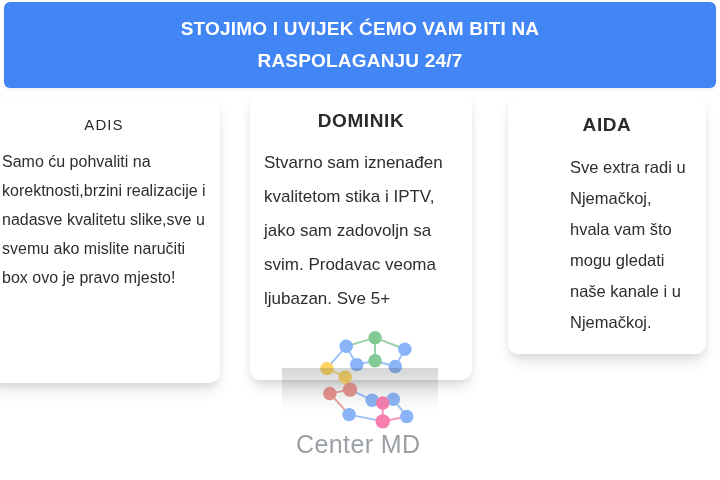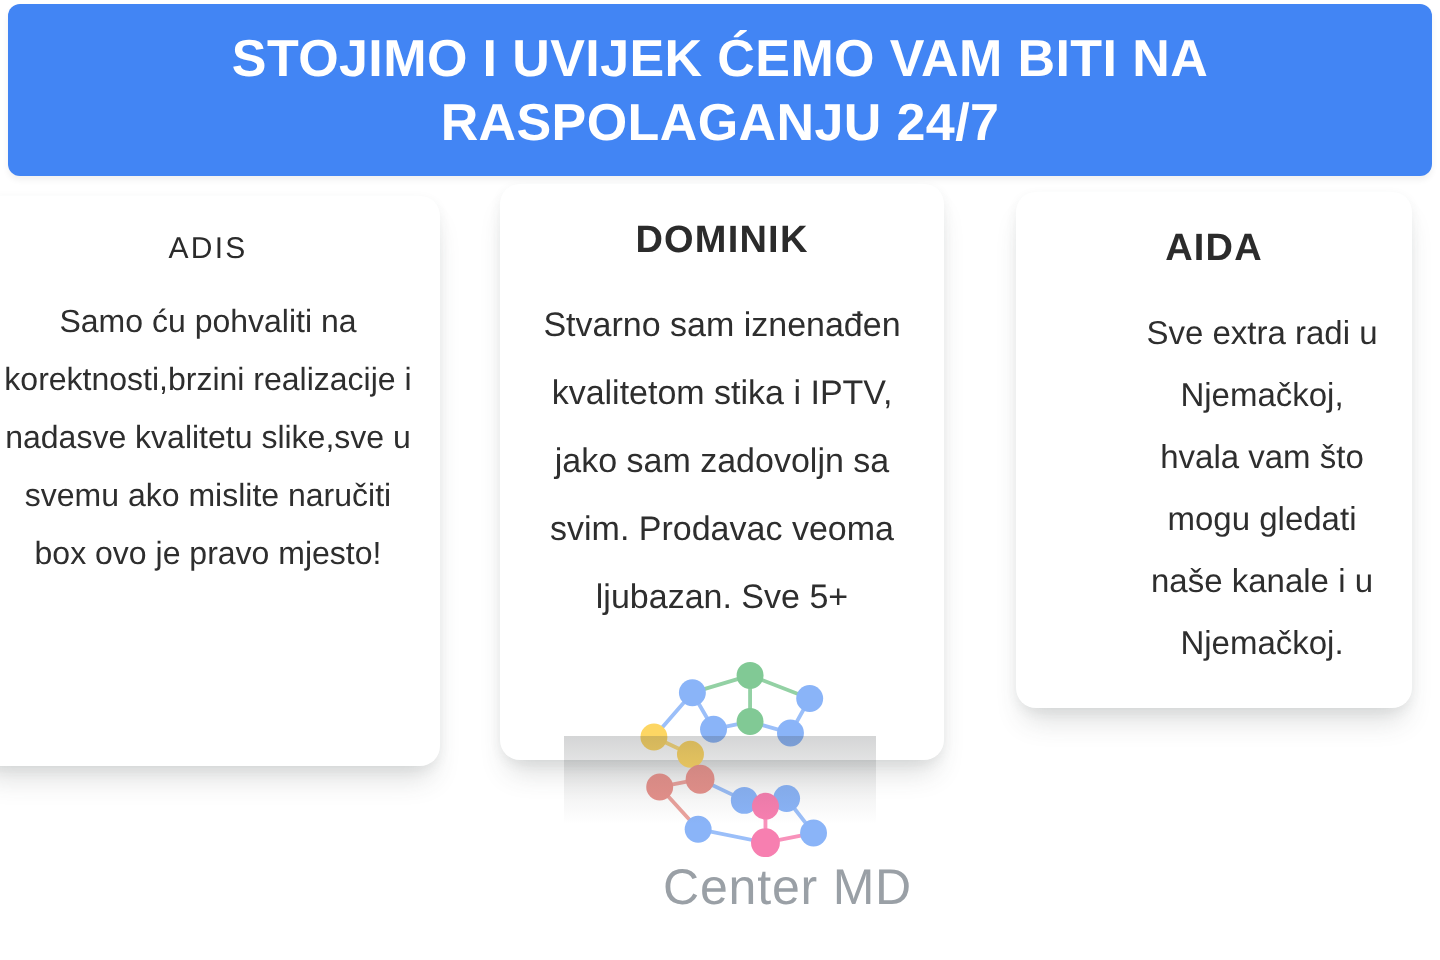--- a/index.html
+++ b/index.html
@@ -33,21 +33,21 @@
     border-radius: 6px;
     display: flex;
     align-items: center;
     justify-content: center;
     box-shadow: 0 2px 3px rgba(0,0,0,0.06);
   }
   .header-title {
     color: #ffffff;
     font-family: "Liberation Sans", sans-serif;
     font-weight: bold;
-    font-size: 26px;
+    font-size: 19px;
     line-height: 32px;
     letter-spacing: 0.2px;
     text-align: center;
     width: 660px;
     white-space: pre-line;
   }
 
   
   .cards-row {
     position: absolute;
@@ -95,21 +95,21 @@
     text-align: center;
     margin: 0 0 14px 0;
   }
   .card-1 .card-name { font-weight: normal; letter-spacing: 1.1px; font-size: 15px; }
 
   .card-body {
     font-family: "Liberation Sans", sans-serif;
     font-size: 16.5px;
     line-height: 28px;
     color: #2e2e2e;
-    text-align: center;
+    text-align: left;
     margin: 0;
   }
   .card-1 .card-body { font-size: 16px; line-height: 29px; }
   .card-2 .card-body { font-size: 17px; line-height: 34px; }
   .card-3 .card-body { font-size: 16.5px; line-height: 31px; margin-top: 16px; margin-left: 48px; }
 
   
   .logo-block {
     position: absolute;
     left: 296px;
@@ -122,21 +122,21 @@
     left: 22px;
     top: 0px;
     width: 116px;
     height: 100px;
   }
   .logo-wordmark {
     position: absolute;
     left: 0;
     top: 100px;
     width: 160px;
-    text-align: right;
+    text-align: left;
     font-family: "Liberation Sans", sans-serif;
     font-size: 25px;
     font-weight: normal;
     letter-spacing: 0.4px;
     color: #9aa0a6;
   }
 
   
   .logo-shade {
     position: absolute;

